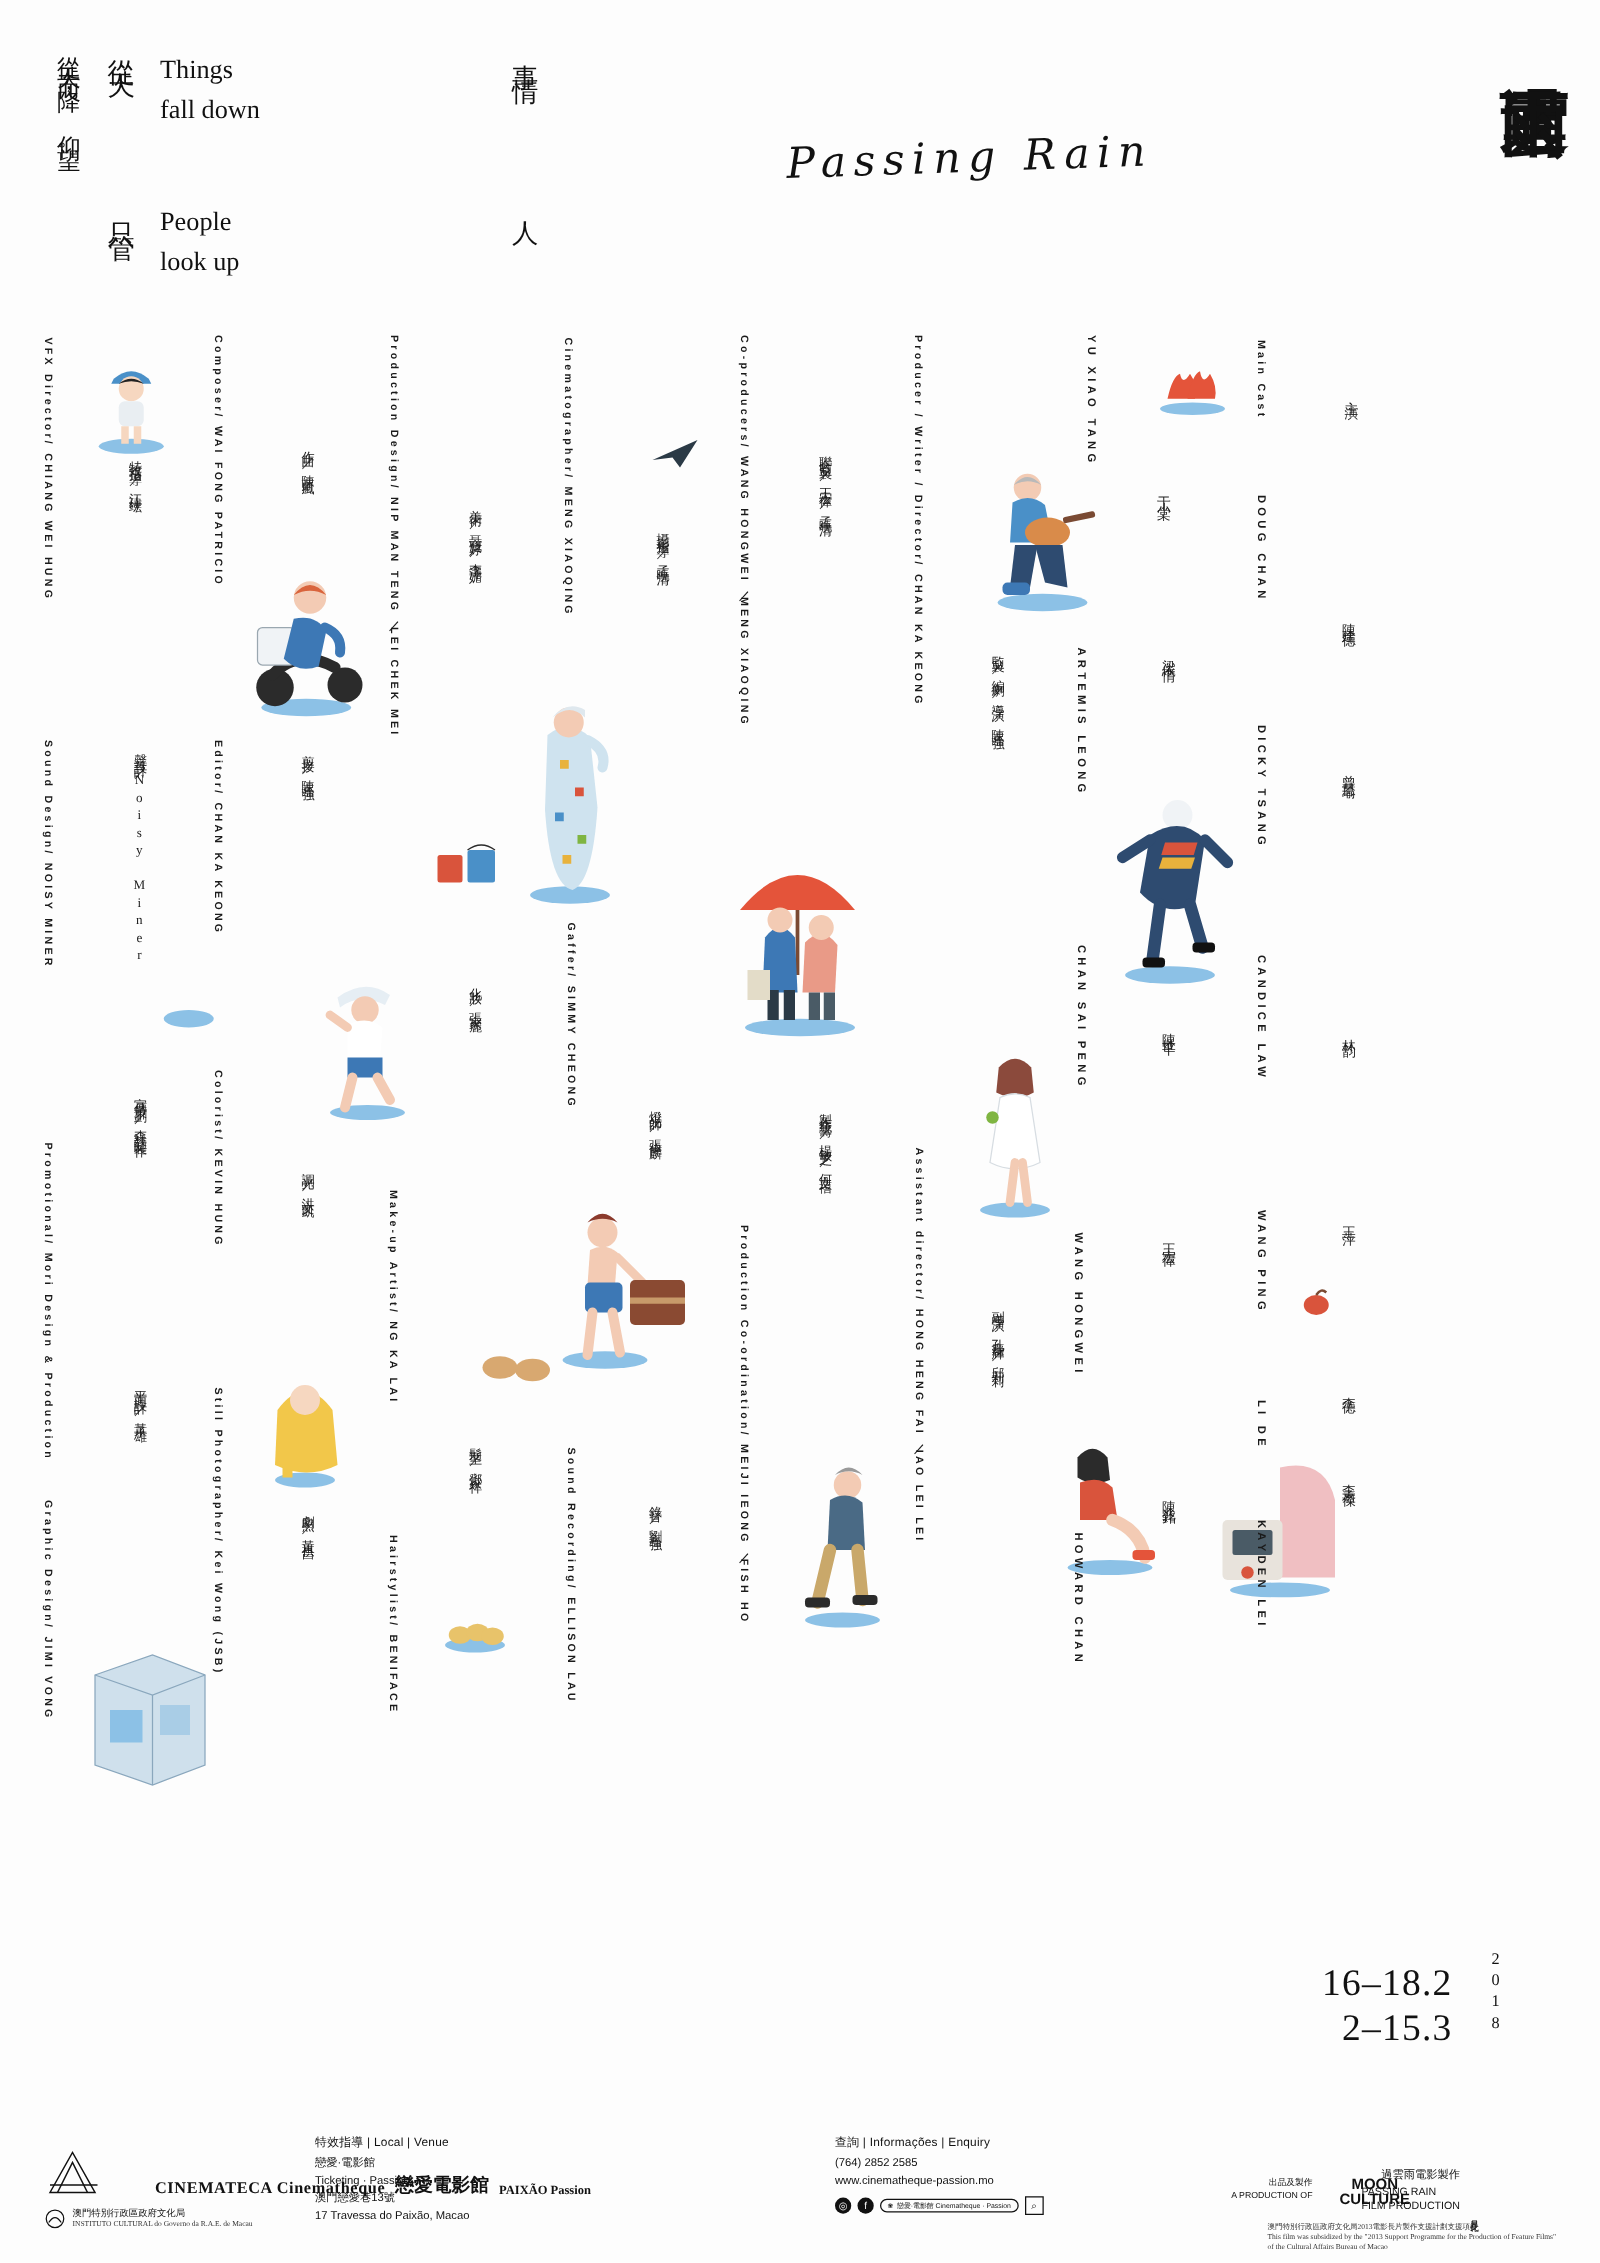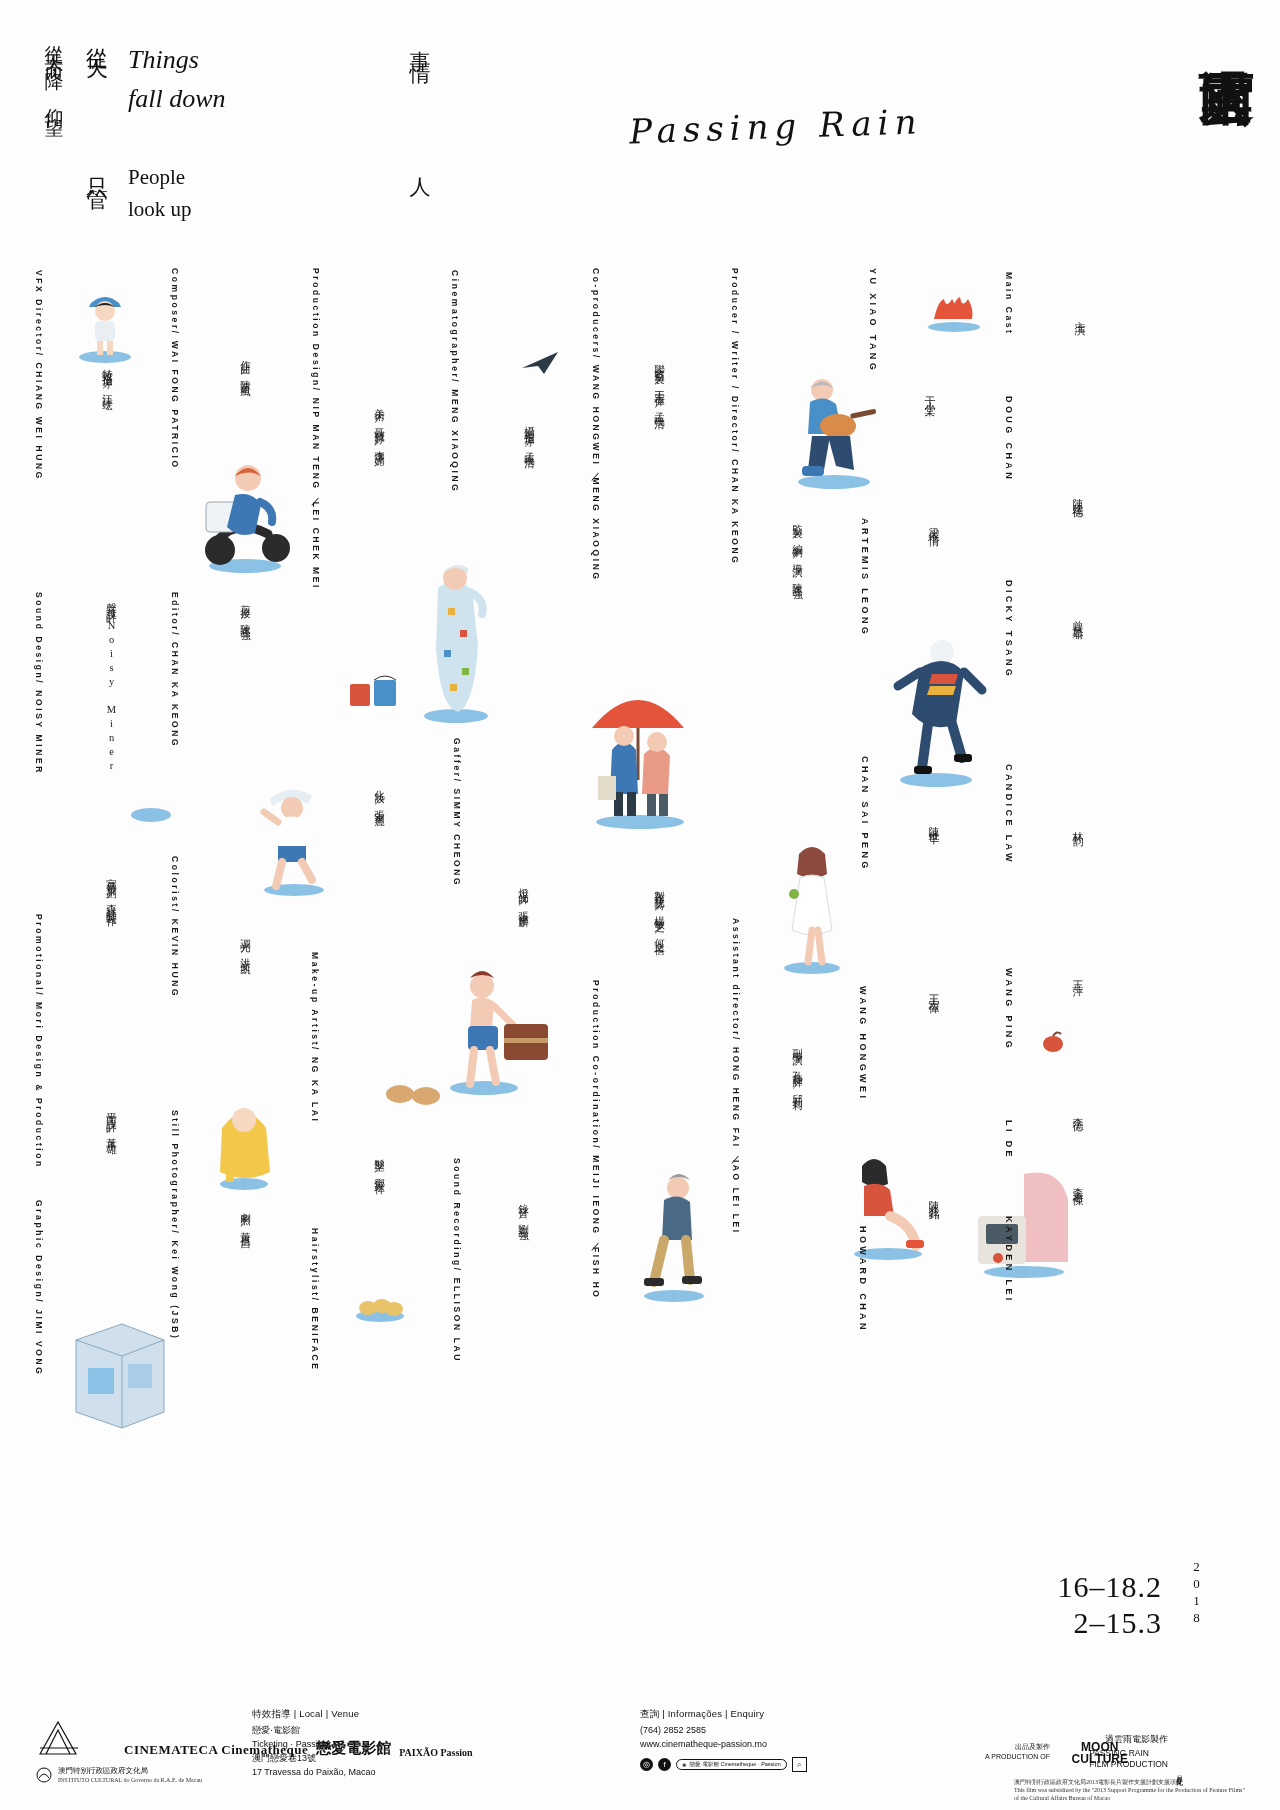--- a/index.html
+++ b/index.html
@@ -20,21 +20,21 @@
   .hdr-cn-2{
     position:absolute;left:68px;top:30px;width:42px;
     writing-mode:vertical-rl;text-orientation:upright;
     font-size:22px;letter-spacing:11px;line-height:1.2;
   }
   .hdr-cn-2b{
     position:absolute;left:68px;top:160px;width:42px;
     writing-mode:vertical-rl;text-orientation:upright;
     font-size:22px;letter-spacing:11px;line-height:1.2;
   }
-  .hdr-en-1{position:absolute;left:128px;top:40px;font-size:26px;line-height:1.5;font-style:italic;}
+  .hdr-en-1{position:absolute;left:128px;top:40px;font-size:21px;line-height:1.5;}
   .hdr-en-2{position:absolute;left:128px;top:162px;font-size:21px;line-height:1.5;}
   .hdr-cn-mid{
     position:absolute;left:398px;top:34px;width:36px;
     writing-mode:vertical-rl;text-orientation:upright;
     font-size:21px;letter-spacing:12px;
   }
   .hdr-cn-mid2{
     position:absolute;left:398px;top:160px;width:36px;
     writing-mode:vertical-rl;text-orientation:upright;
     font-size:21px;
@@ -482,21 +482,21 @@
 
     <div class="foot-col" style="left:252px;bottom:30px;">
       <div class="foot-title">特效指導 | Local | Venue</div>
       <div class="foot-line">戀愛·電影館</div>
       <div class="foot-line">Ticketing · Passion</div>
       <div class="foot-line">澳門戀愛巷13號</div>
       <div class="foot-line">17 Travessa do Paixão, Macao</div>
     </div>
 
 
-    <div class="foot-col" style="left:640px;bottom:38px;">
+    <div class="foot-col" style="left:668px;bottom:38px;">
       <div class="foot-title">查詢 | Informações | Enquiry</div>
       <div class="foot-line">(764) 2852 2585</div>
       <div class="foot-line">www.cinematheque-passion.mo</div>
       <div class="social">
         <div class="soc">◎</div>
         <div class="soc">f</div>
         <div class="pillbox">
           <span>❀</span>
           <span>戀愛·電影館 Cinematheque · Passion</span>
         </div>

